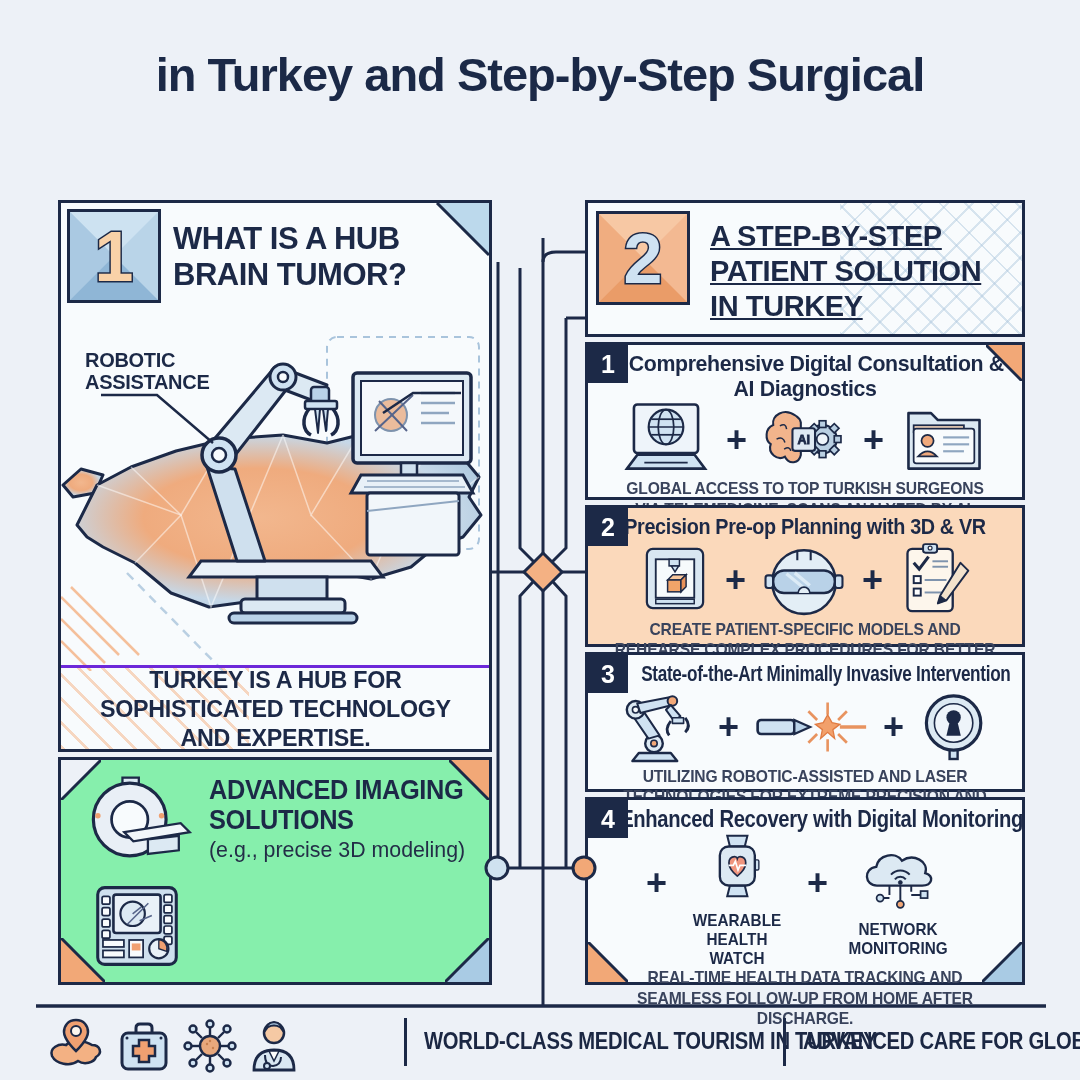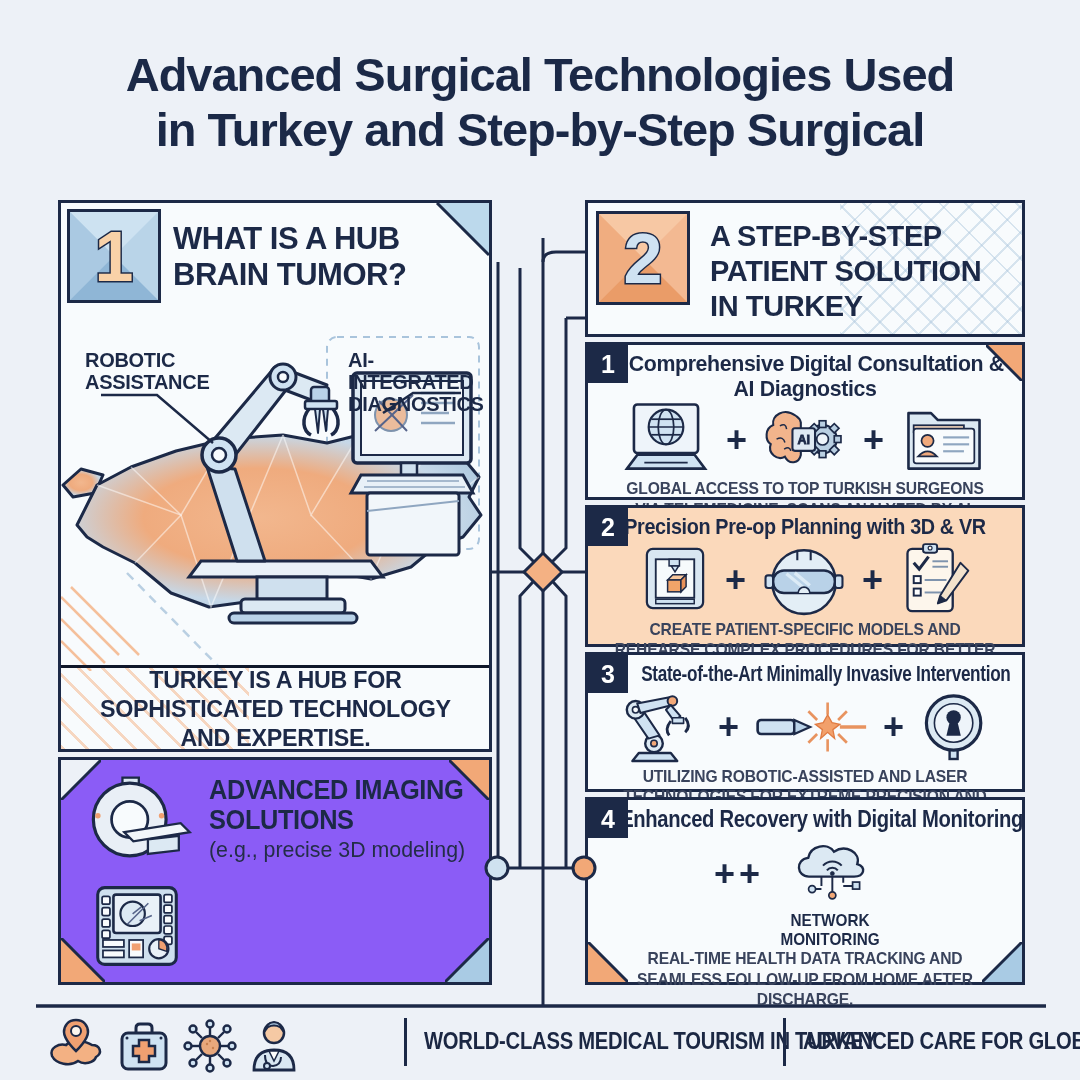--- a/index.html
+++ b/index.html
@@ -5,21 +5,21 @@
   html,body{margin:0;padding:0;}
   #canvas{position:relative;width:1080px;height:1080px;background:#edf1f7;overflow:hidden;
           font-family:"Liberation Sans","DejaVu Sans",sans-serif;color:#1c2947;}
   .abs{position:absolute;}
   
   #main-title{top:48px;left:0;width:1080px;text-align:center;font-weight:800;
               font-size:47px;line-height:1.17;letter-spacing:-1px;color:#1b2947;}
   
   .panel{background:#f8fbfd;border:3px solid #1c2947;box-sizing:border-box;z-index:2;}
   #panel1-main{left:58px;top:200px;width:434px;height:552px;}
-  #panel1-bottom{left:58px;top:757px;width:434px;height:228px;background:#8b5cf6;}
+  #panel1-bottom{left:58px;top:757px;width:434px;height:228px;background:#86efac;}
   #panel2-header{left:585px;top:200px;width:440px;height:137px;}
   .step{left:585px;width:440px;display:flex;flex-direction:column;align-items:center;box-sizing:border-box;}
   #step1{top:342px;height:158px;}
   #step2{top:505px;height:142px;background:#fbd9bb;}
   #step3{top:652px;height:140px;}
   #step4{top:797px;height:188px;}
   
   .bigbadge{width:94px;height:94px;}
   
   .stepbadge{position:absolute;left:0;top:0;width:40px;height:38px;background:#1c2947;color:#fff;
@@ -29,31 +29,31 @@
   .icons-row{display:flex;align-items:center;justify-content:center;gap:12px;flex:1;}
   .plus{font-size:36px;font-weight:700;color:#1c2947;line-height:1;}
   .cap{margin-bottom:8px;font-size:17px;font-weight:600;color:#39435c;line-height:1.22;text-align:center;
        transform:scaleX(.92);transform-origin:center;width:calc(100% - 18px);letter-spacing:-.2px;}
   .icol{display:flex;flex-direction:column;align-items:center;width:132px;}
   .ilabel{font-size:17px;font-weight:800;color:#1c2947;line-height:1.12;text-align:center;
           transform:scaleX(.9);margin-top:4px;}
   
   #p1-title{left:112px;top:18px;width:312px;font-size:31px;font-weight:800;line-height:1.16;letter-spacing:-.5px;}
   .calloutlabel{font-size:20px;font-weight:800;line-height:1.1;letter-spacing:-.3px;z-index:3;}
-  #statement{left:0;right:0;bottom:0;height:81px;border-top:3px solid #0f172a;display:flex;
+  #statement{left:0;right:0;bottom:0;height:81px;border-top:3px solid #6d28d9;display:flex;
              align-items:center;justify-content:center;}
   #statement .hatch{position:absolute;left:0;top:0;width:44%;height:100%;opacity:.5;
       background:repeating-linear-gradient(45deg,#f4b183 0 3px,transparent 3px 17px);}
   #statement .stx{position:relative;font-size:24px;font-weight:800;text-align:center;line-height:1.22;
                   width:96%;transform:scaleX(.97);letter-spacing:-.3px;}
   .feat-row{position:absolute;left:148px;width:272px;}
   .feat-title{font-size:27px;font-weight:800;line-height:1.1;letter-spacing:-.4px;transform:scaleX(.94);transform-origin:left;}
   .feat-sub{font-size:22px;font-weight:400;color:#232d47;margin-top:2px;transform:scaleX(.97);transform-origin:left;}
   
-  #p2-title{left:122px;top:16px;width:300px;font-size:29px;font-weight:800;line-height:1.2;letter-spacing:-.4px;z-index:2;}
+  #p2-title{left:122px;top:16px;width:300px;font-size:29px;font-weight:800;line-height:1.2;letter-spacing:-.4px;z-index:2;text-decoration:underline;}
   .xhatch{position:absolute;right:0;top:0;width:42%;height:100%;opacity:.8;
       background:repeating-linear-gradient(45deg,rgba(156,186,214,.45) 0 2px,transparent 2px 18px),
                  repeating-linear-gradient(-45deg,rgba(156,186,214,.45) 0 2px,transparent 2px 18px);}
   
   .ctri{position:absolute;z-index:3;pointer-events:none;}
   
   #connector-svg{left:0;top:0;z-index:1;}
   #top-svg{left:0;top:0;z-index:4;pointer-events:none;}
   
   #footer{left:0;top:1012px;width:1080px;height:66px;z-index:2;}
@@ -61,21 +61,20 @@
   .f-div{position:absolute;top:6px;width:3px;height:48px;background:#1c2947;}
   .f-text{position:absolute;top:16px;font-size:23px;font-weight:800;color:#1b2743;white-space:nowrap;
           transform:scaleX(.88);transform-origin:left;letter-spacing:-.3px;}
 </style>
 </head>
 <body>
 
 <div id="canvas">
 
   <div id="main-title" class="abs">
-    <div>Advanced Surgical Technologies Used</div>
     <div>in Turkey and Step-by-Step Surgical</div>
   </div>
 
   <svg id="connector-svg" class="abs" width="1080" height="1080">
     <g stroke="#1c2947" stroke-width="3" fill="none">
       <path d="M543 238 V1006"></path>
       <path d="M543 262 Q543 252 556 252 H595"></path>
       <path d="M498 262 V868"></path>
       <path d="M520 268 V548 L543 571"></path>
       <path d="M566 318 H600"></path>
@@ -98,21 +97,20 @@
     <svg class="abs bigbadge" style="left:6px;top:6px" viewBox="0 0 94 94">
       <rect x="1.5" y="1.5" width="91" height="91" fill="#b9d4e8" stroke="#1c2947" stroke-width="3"></rect>
       <polygon points="3,3 91,3 47,47" fill="#cde2f1"></polygon>
       <polygon points="3,3 3,91 47,47" fill="#aac9e2"></polygon>
       <polygon points="3,91 91,91 47,47" fill="#8fb6d6"></polygon>
       <text x="47" y="72" text-anchor="middle" font-size="70" font-weight="800" fill="#f9d2a8" stroke="#1c2947" stroke-width="3" paint-order="stroke">1</text>
     </svg>
     <div class="abs calloutlabel" style="left:24px;top:146px;width:160px">ROBOTIC ASSISTANCE</div>
 
     <div id="p1-title" class="abs">WHAT IS A HUB BRAIN TUMOR?</div>
-    <div class="abs calloutlabel" style="left:287px;top:146px;width:145px">AI-INTEGRATED DIAGNOSTICS</div>
 
     <svg class="abs" style="left:0;top:132px" width="434" height="336" viewBox="0 0 434 336">
       <defs>
         <radialGradient id="mapGrad" cx="45%" cy="48%" r="68%">
           <stop offset="0%" stop-color="#f2b78e"></stop>
             <stop offset="42%" stop-color="#efab7e"></stop>
           <stop offset="72%" stop-color="#c6d8e8"></stop>
             <stop offset="100%" stop-color="#9fc0da"></stop>
         </radialGradient>
       </defs>
@@ -438,20 +436,33 @@
       <polygon points="0,0 40,40 0,40" fill="#f2a877"></polygon>
         <line x1="0" y1="0" x2="40" y2="40" stroke="#1c2947" stroke-width="3"></line>
       </svg>
     <svg class="ctri" style="right:0;bottom:0" width="40" height="40">
       <polygon points="40,0 40,40 0,40" fill="#a9cbe4"></polygon>
         <line x1="40" y1="0" x2="0" y2="40" stroke="#1c2947" stroke-width="3"></line>
       </svg>
     <div class="step-title" style="font-size:23px;white-space:nowrap;transform:scaleX(.88)">Enhanced Recovery with Digital Monitoring</div>
     <div class="icons-row" style="flex:1;gap:4px">
       <span class="plus" style="margin-bottom:34px">+</span>
+      <div class="icol">
+        <svg width="62" height="74" viewBox="0 0 85 110">
+          <g stroke="#1c2947">
+            <path d="M28 4 H58 L54 20 H32 Z" fill="#cfe2f2" stroke-width="3"></path>
+            <path d="M32 78 H54 L58 94 H28 Z" fill="#cfe2f2" stroke-width="3"></path>
+            <rect x="68" y="40" width="7" height="15" rx="2" fill="#cfe2f2" stroke-width="2"></rect>
+            <rect x="17" y="20" width="52" height="58" rx="13" fill="#dce9f3" stroke-width="3.5"></rect>
+            <path d="M43 64 C26 51 28 35 39 35 C42 35 43 38 43 38 C43 38 44 35 47 35 C58 35 60 51 43 64 Z" fill="#f0957e" stroke-width="2.5"></path>
+            <polyline points="30,48 37,48 40,42 44,55 47,48 56,48" fill="none" stroke="#fff" stroke-width="2.5"></polyline>
+          </g>
+        </svg>
+        <div class="ilabel">WEARABLE HEALTH WATCH</div>
+      </div>
       <span class="plus" style="margin-bottom:34px">+</span>
       <div class="icol">
         <svg width="92" height="74" viewBox="0 0 110 95">
           <g stroke="#1c2947">
             <path d="M28 56 C12 56 10 34 27 32 C30 16 52 12 60 24 C75 14 95 25 90 40 C102 44 99 56 86 56 Z" fill="#dce9f3" stroke-width="3"></path>
             <path d="M46 42 A16 16 0 0 1 70 42 M51 48 A9 9 0 0 1 65 48" fill="none" stroke-width="2.5"></path>
             <circle cx="58" cy="52" r="2.5" fill="#1c2947"></circle>
             <path d="M44 56 V68 M58 56 V76 M72 56 V64" stroke-width="2.5"></path>
             <path d="M34 72 H44 M72 68 H84" stroke-width="2.5"></path>
             <circle cx="32" cy="72" r="4.5" fill="#cfe2f2" stroke-width="2.2"></circle>

